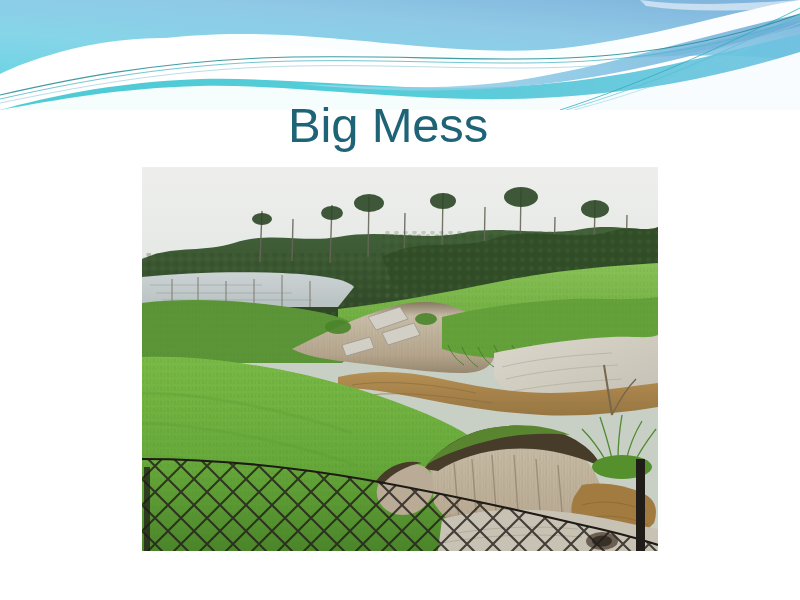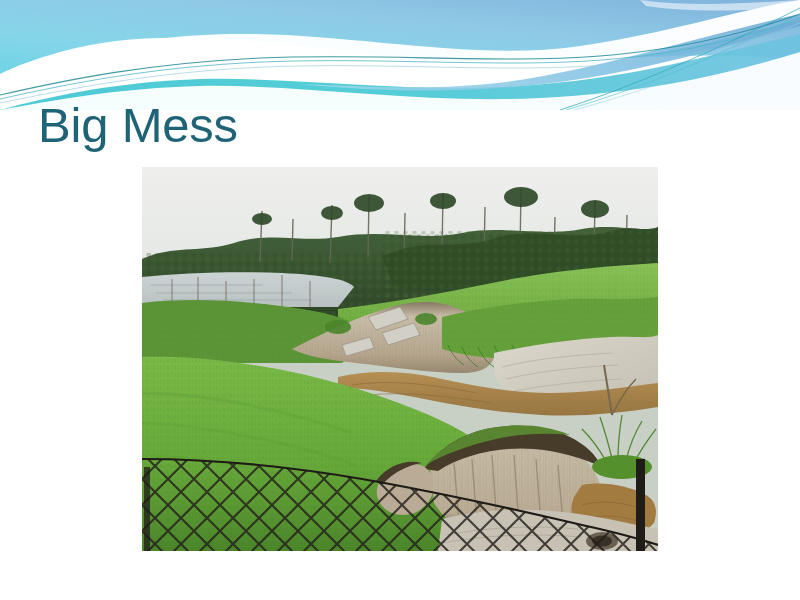--- a/index.html
+++ b/index.html
@@ -39,20 +39,21 @@
     position: absolute;
     left: 38px;
     top: 96px;
     width: 700px;
     font-size: 49px;
     line-height: 58px;
     font-weight: normal;
     letter-spacing: -0.2px;
     color: #1F6377;
     white-space: nowrap;
+    text-align: center;
   }
 
   
   .picture-frame {
     position: absolute;
     left: 142px;
     top: 167px;
     width: 516px;
     height: 384px;
     overflow: hidden;

